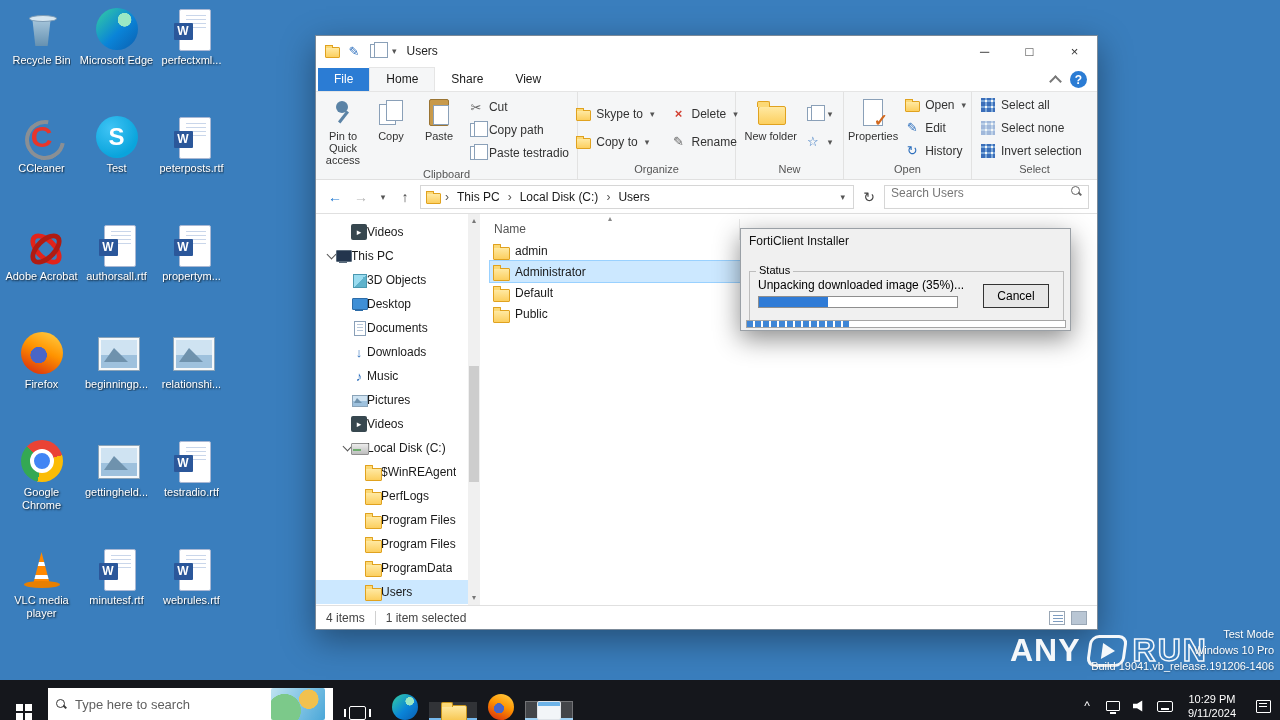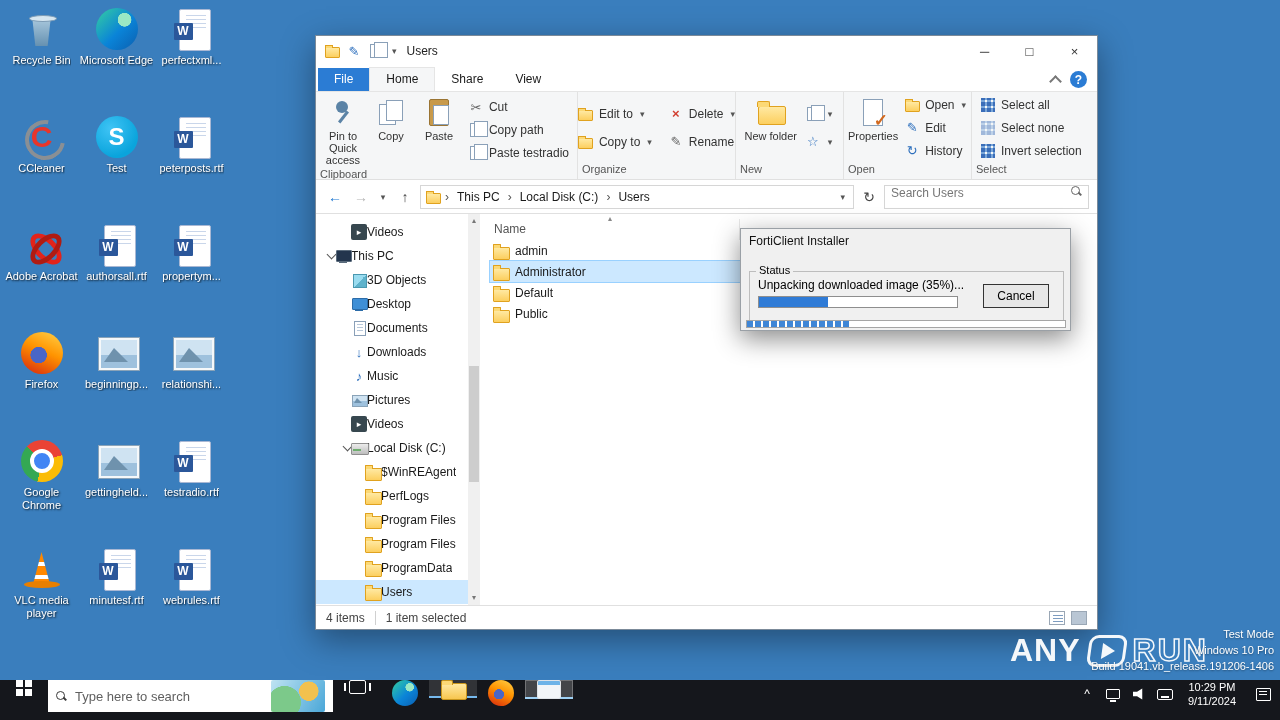--- a/index.html
+++ b/index.html
@@ -46,21 +46,21 @@
   .tab{padding:4px 16px 5px;font-size:12px}
   .tab.file{background:var(--accent,#2b7cd4);color:#fff;margin-left:2px}
   .tab.active{background:#f5f6f7;border:1px solid #e5e5e5;border-bottom:none;color:#1a1a1a}
   .tabrow-right{margin-left:auto;display:flex;align-items:center;gap:10px;padding-right:10px;padding-bottom:3px}
   .collapse-chev{width:9px;height:9px;border-left:2px solid #777;border-top:2px solid #777;transform:rotate(45deg);margin-top:4px}
   .help-q{width:17px;height:17px;border-radius:50%;background:var(--accent,#2b7cd4);color:#fff;font-size:12px;font-weight:bold;display:flex;align-items:center;justify-content:center}
 
   .ribbon{height:88px;background:#f5f6f7;border-bottom:1px solid #e0e0e0;display:flex;flex:none}
   .rgroup{display:flex;flex-direction:column;border-right:1px solid #e2e2e2;padding:2px 4px 0}
   .rbuttons{flex:1;display:flex;align-items:stretch;gap:2px}
-  .glabel{height:18px;font-size:11px;color:#555;line-height:16px}
+  .glabel{height:18px;text-align:center;font-size:11px;color:#555;line-height:16px}
   .bigbtn{width:56px;display:flex;flex-direction:column;align-items:center;justify-content:flex-start;padding-top:3px;text-align:center;font-size:11px;line-height:12px;color:#333}
   .ic{width:30px;height:30px;position:relative;flex:none;margin-bottom:3px}
   .smallcol{display:flex;flex-direction:column;justify-content:center;gap:3px}
   .smallbtn{display:flex;align-items:center;gap:5px;font-size:12px;color:#333;padding:2px 4px;white-space:nowrap}
   .si{width:16px;height:16px;display:inline-flex;align-items:center;justify-content:center;flex:none;position:relative}
   .g{font-size:13px;line-height:1}
   .g.blue{color:#2d6fbd}.g.red{color:#d23f31;font-weight:bold}.g.gray{color:#666}
   .dd{font-size:9px;color:#555;margin-left:2px}
   
   .ic-pin::before{content:"";position:absolute;left:8px;top:4px;width:12px;height:12px;border-radius:50%;background:#5b83a6}
@@ -157,21 +157,21 @@
   
   #anyrun{position:absolute;right:4px;bottom:44px;width:266px;height:50px;z-index:20;pointer-events:none;color:#fff}
   .ar-logo{position:absolute;left:0;top:6px;display:flex;align-items:center;gap:7px;opacity:.95}
   .ar-any{font-size:32px;font-weight:bold;letter-spacing:1px}
   .ar-play{width:38px;height:32px;border:3px solid #fff;border-radius:9px;transform:skewX(-8deg);display:flex;align-items:center;justify-content:center}
   .ar-play::before{content:"";border-left:13px solid #fff;border-top:8px solid transparent;border-bottom:8px solid transparent;margin-left:3px}
   .ar-run{font-size:32px;font-weight:bold;letter-spacing:2px;color:transparent;-webkit-text-stroke:1.5px #fff}
   .ar-info{position:absolute;right:2px;top:0;text-align:right;font-size:11px;line-height:16px;text-shadow:0 1px 2px rgba(0,0,0,.4)}
 
   
-  #taskbar{position:absolute;left:0;bottom:0;width:1280px;height:40px;background:#15171c;display:flex;align-items:flex-start;z-index:30;color:#fff}
+  #taskbar{position:absolute;left:0;bottom:0;width:1280px;height:40px;background:#15171c;display:flex;align-items:flex-end;z-index:30;color:#fff}
   .startbtn{width:48px;display:flex;align-items:center;justify-content:center}
   .winlogo{width:16px;height:16px;position:relative}
   .winlogo::before,.winlogo::after{content:"";position:absolute;width:7px;height:7px;background:#fff}
   .winlogo::before{left:0;top:0;box-shadow:9px 0 #fff}
   .winlogo::after{left:0;top:9px;box-shadow:9px 0 #fff}
   .tsearch{width:285px;background:#fff;display:flex;align-items:center;padding:0 8px;gap:8px}
   .tsearch .mag::before{border-color:#3a3a3a}
   .tsearch .mag::after{background:#3a3a3a}
   .tsearch input{border:none;outline:none;flex:1;font-size:13px;font-family:inherit;color:#333;min-width:0}
   .tsearch input::placeholder{color:#5f5f5f}
@@ -351,21 +351,21 @@
         <div class="glabel">Clipboard</div>
       </div>
 
       <div class="rgroup" style="width:158px">
         <div class="rbuttons" style="gap:8px;justify-content:center">
           <div class="smallcol" style="gap:8px">
             <div class="smallbtn">
               <span class="si">
                   <span class="mini-folder"></span>
                 </span>
-              <span>Edit to</span>
+              <span>Skype to</span>
               <span class="dd">▾</span>
             </div>
             <div class="smallbtn">
               <span class="si">
                   <span class="mini-folder"></span>
                 </span>
               <span>Copy to</span>
               <span class="dd">▾</span>
             </div>
           </div>

